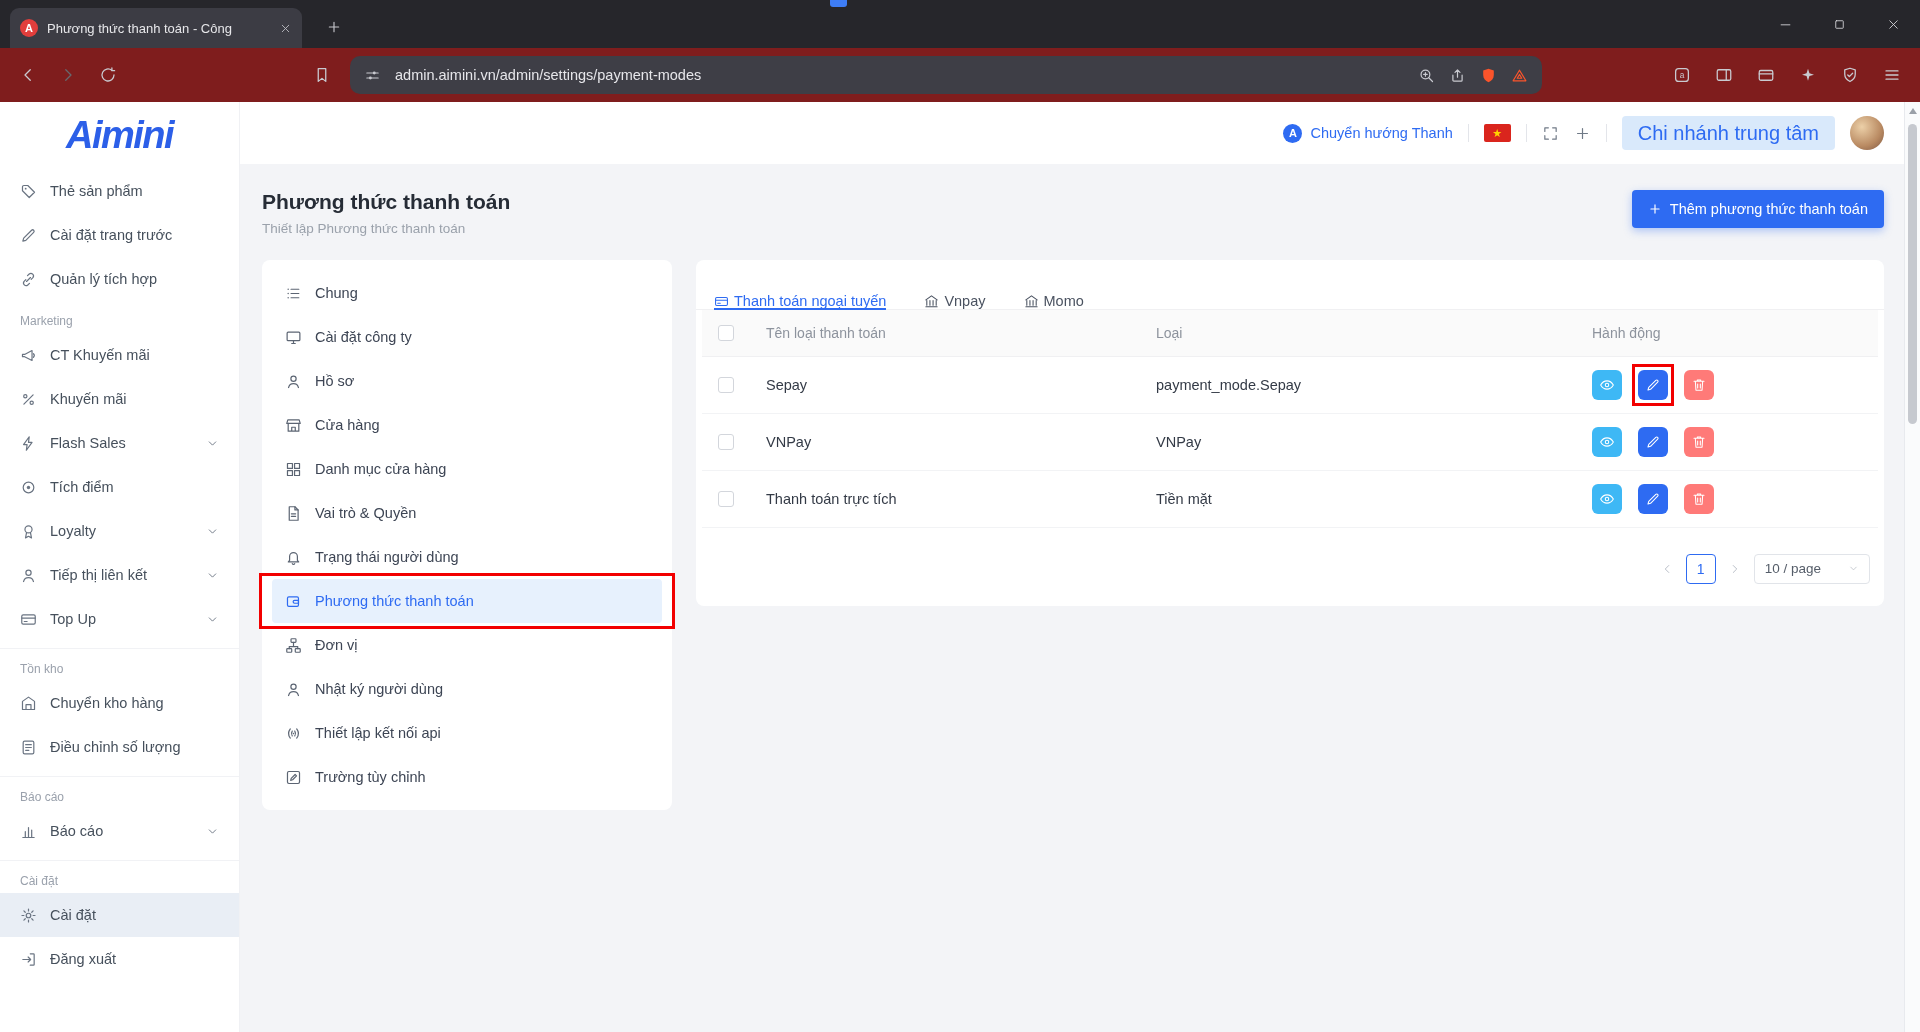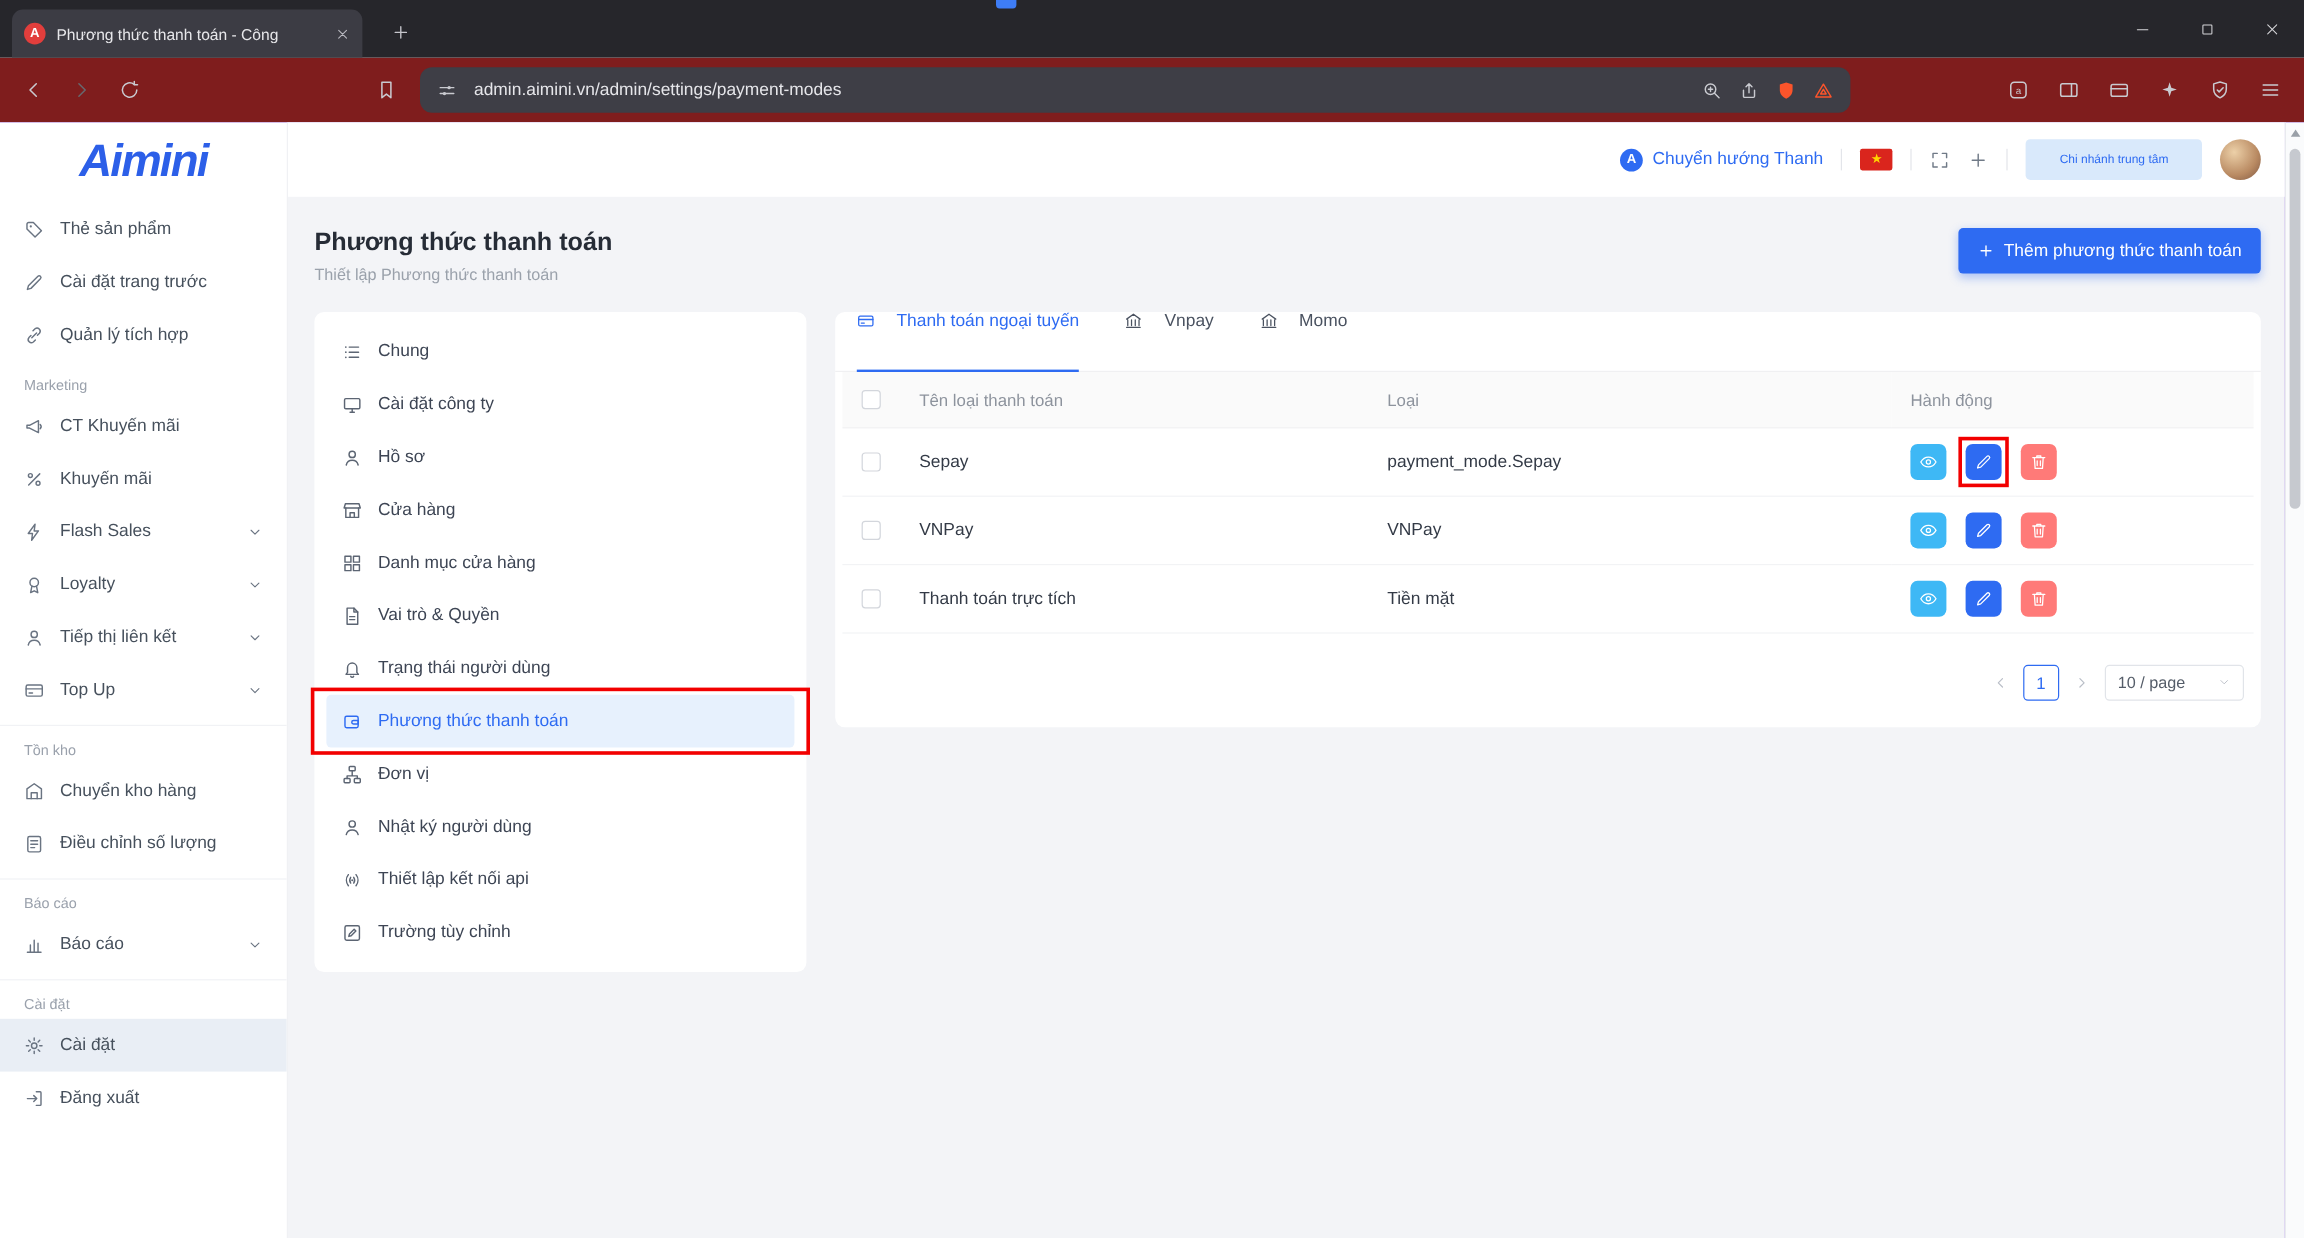--- a/index.html
+++ b/index.html
@@ -63,21 +63,21 @@
                 gap:15px; padding-right:20px; }
   .redirect { display:flex; align-items:center; gap:8px; color:#2e6bf2; font-size:14.5px; }
   .r-badge { width:19px; height:19px; border-radius:50%; background:#2e6bf2; color:#fff; font-size:11px;
              font-weight:bold; display:flex; align-items:center; justify-content:center; }
   .vsep { width:1px; height:18px; background:#e3e5ea; }
   .flag { width:27px; height:18px; background:#da251d; border-radius:2px; display:flex; align-items:center;
           justify-content:center; }
   .flag::after { content:"★"; color:#ffd400; font-size:11px; line-height:1; }
   .hic { color:#707a87; display:flex; }
   .hic .ic { width:17px; height:17px; }
-  .branch-btn { height:34px; padding:0 28px; background:#d9e9fb; color:#2e6bf2; font-size:10px;
+  .branch-btn { height:34px; padding:0 16px; background:#d9e9fb; color:#2e6bf2; font-size:20px;
                 border:none; border-radius:4px; display:flex; align-items:center; }
   .avatar { width:34px; height:34px; border-radius:50%;
             background:radial-gradient(circle at 35% 32%, #ecd0a8, #b98a62 60%, #7c5540); }
 
   .content { flex:1; padding:26px 20px 0 22px; position:relative; }
   .page-head { display:flex; justify-content:space-between; margin-bottom:24px; }
   .pg-title { font-size:21px; font-weight:bold; color:#262c36; }
   .pg-sub { font-size:13.5px; color:#9aa1ab; margin-top:7px; }
   .add-btn { height:38px; background:#2e6bf2; color:#fff; border:none; border-radius:4px; font-size:14.5px;
              padding:0 16px; display:flex; align-items:center; gap:8px; align-self:flex-start;
@@ -90,21 +90,21 @@
             font-size:14.5px; color:#3d4554; position:relative; }
   .s-item .ic { width:17px; height:17px; color:#5c6573; }
   .s-item.active { background:#e7f1fd; color:#2e6bf2; }
   .s-item.active .ic { color:#2e6bf2; }
   .anno { position:absolute; border:3px solid #f20000; pointer-events:none; z-index:5; }
   .anno-menu { left:-13px; right:-13px; top:-6px; bottom:-6px; }
 
   .payment-card { flex:1; background:#fff; border-radius:8px; padding:0 0 22px; min-width:0; }
   .tabs-row { display:flex; gap:38px; padding:0 18px; height:50px; align-items:center;
               border-bottom:1px solid #f0f0f2; }
-  .ptab { display:flex; align-items:flex-start; gap:18px; font-size:14.5px; color:#4a5260; height:100%;
+  .ptab { display:flex; align-items:flex-end; gap:5px; font-size:14.5px; color:#4a5260; height:100%;
           position:relative; cursor:pointer; }
   .ptab .ic { width:15px; height:15px; }
   .ptab.active { color:#2e6bf2; }
   .ptab.active::after { content:""; position:absolute; left:0; right:0; bottom:-1px; height:2px;
                         background:#2e6bf2; }
   .tbl-wrap { padding:0 6px; }
   table { width:100%; border-collapse:collapse; }
   th { background:#fafafa; height:46px; font-weight:normal; font-size:14px; color:#8d939d;
        text-align:left; padding:0 16px; border-bottom:1px solid #f0f0f2; }
   td { height:57px; font-size:14.5px; color:#333a46; padding:0 16px; border-bottom:1px solid #f2f3f5; }
@@ -507,20 +507,26 @@
         <span>Khuyến mãi</span>
       </div>
       <div class="nav-item">
         <svg class="ic">
               <use href="#i-bolt"></use>
             </svg>
         <span>Flash Sales</span>
         <svg class="ic chev">
               <use href="#i-chev-d"></use>
             </svg>
+      </div>
+      <div class="nav-item">
+        <svg class="ic">
+              <use href="#i-target"></use>
+            </svg>
+        <span>Tích điểm</span>
       </div>
       <div class="nav-item">
         <svg class="ic">
               <use href="#i-medal"></use>
             </svg>
         <span>Loyalty</span>
         <svg class="ic chev">
               <use href="#i-chev-d"></use>
             </svg>
       </div>

